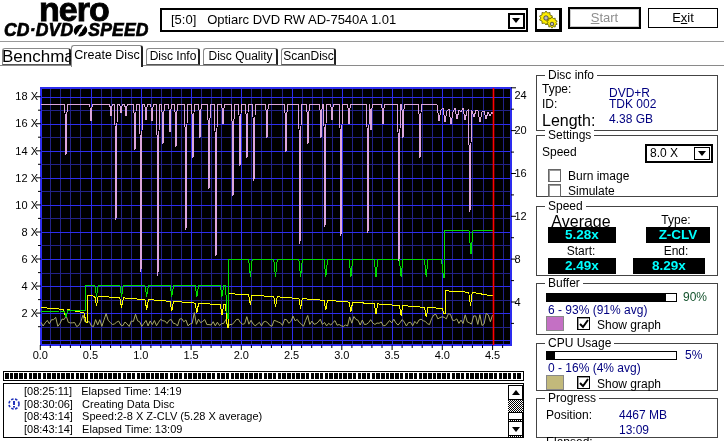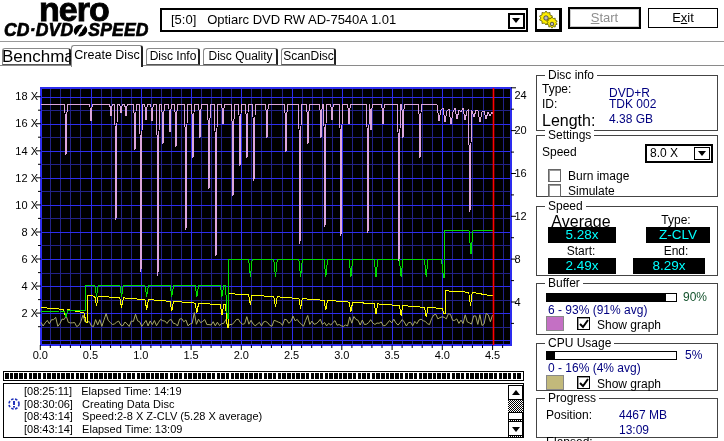--- a/index.html
+++ b/index.html
@@ -1,20 +1,20 @@
 <!DOCTYPE html>
 <html><head><meta charset="utf-8"><style>
 
 *{margin:0;padding:0;box-sizing:border-box}
 html,body{width:724px;height:441px;background:#fff;font-family:"Liberation Sans",sans-serif;overflow:hidden;position:relative}
 .abs{position:absolute}
 .gb{position:absolute;border:1px solid #444;}
 .gb>.lab{position:absolute;top:-7px;left:8px;background:#fff;padding:0 3px;font-size:12px;color:#000;line-height:13px;white-space:nowrap}
 .cbx{position:absolute;width:13px;height:13px;background:#fff;border:1px solid #666;box-shadow:inset 1px 1px 0 #999}
-.blk{position:absolute;background:#000;color:#00ffff;font-weight:normal;font-size:13.5px;text-align:center}
+.blk{position:absolute;background:#000;color:#00ffff;font-weight:bold;font-size:13.5px;text-align:center}
 
 </style></head><body>
 <div style="position:absolute;left:0;top:0;width:724px;height:41px;background:#fff"></div>
 <div style="position:absolute;left:0;top:41px;width:724px;height:1px;background:#9a9a9a"></div>
 <div style="position:absolute;left:39px;top:-4px;width:92px;height:26px;font-size:34px;font-weight:900;letter-spacing:-1px;color:#000;line-height:26px;-webkit-text-stroke:0.9px #000;font-family:'Liberation Sans'">nero</div>
 <div style="position:absolute;left:4px;top:22.5px;width:160px;height:15px;font-style:italic;font-weight:900;font-size:17.5px;line-height:15px;color:#000;white-space:nowrap;letter-spacing:0.2px;-webkit-text-stroke:0.7px #000">CD·DVD<svg width="15" height="15" viewBox="0 0 15 15" style="vertical-align:-2px">
       <ellipse cx="7.5" cy="7.5" rx="6.8" ry="5.8" fill="#000" transform="rotate(-20 7.5 7.5)"></ellipse>
       <rect x="0" y="6.3" width="15" height="2.4" fill="#fff" transform="rotate(-55 7.5 7.5)"></rect>
       <circle cx="7.5" cy="7.5" r="1.5" fill="#fff"></circle>
     </svg>SPEED</div>

